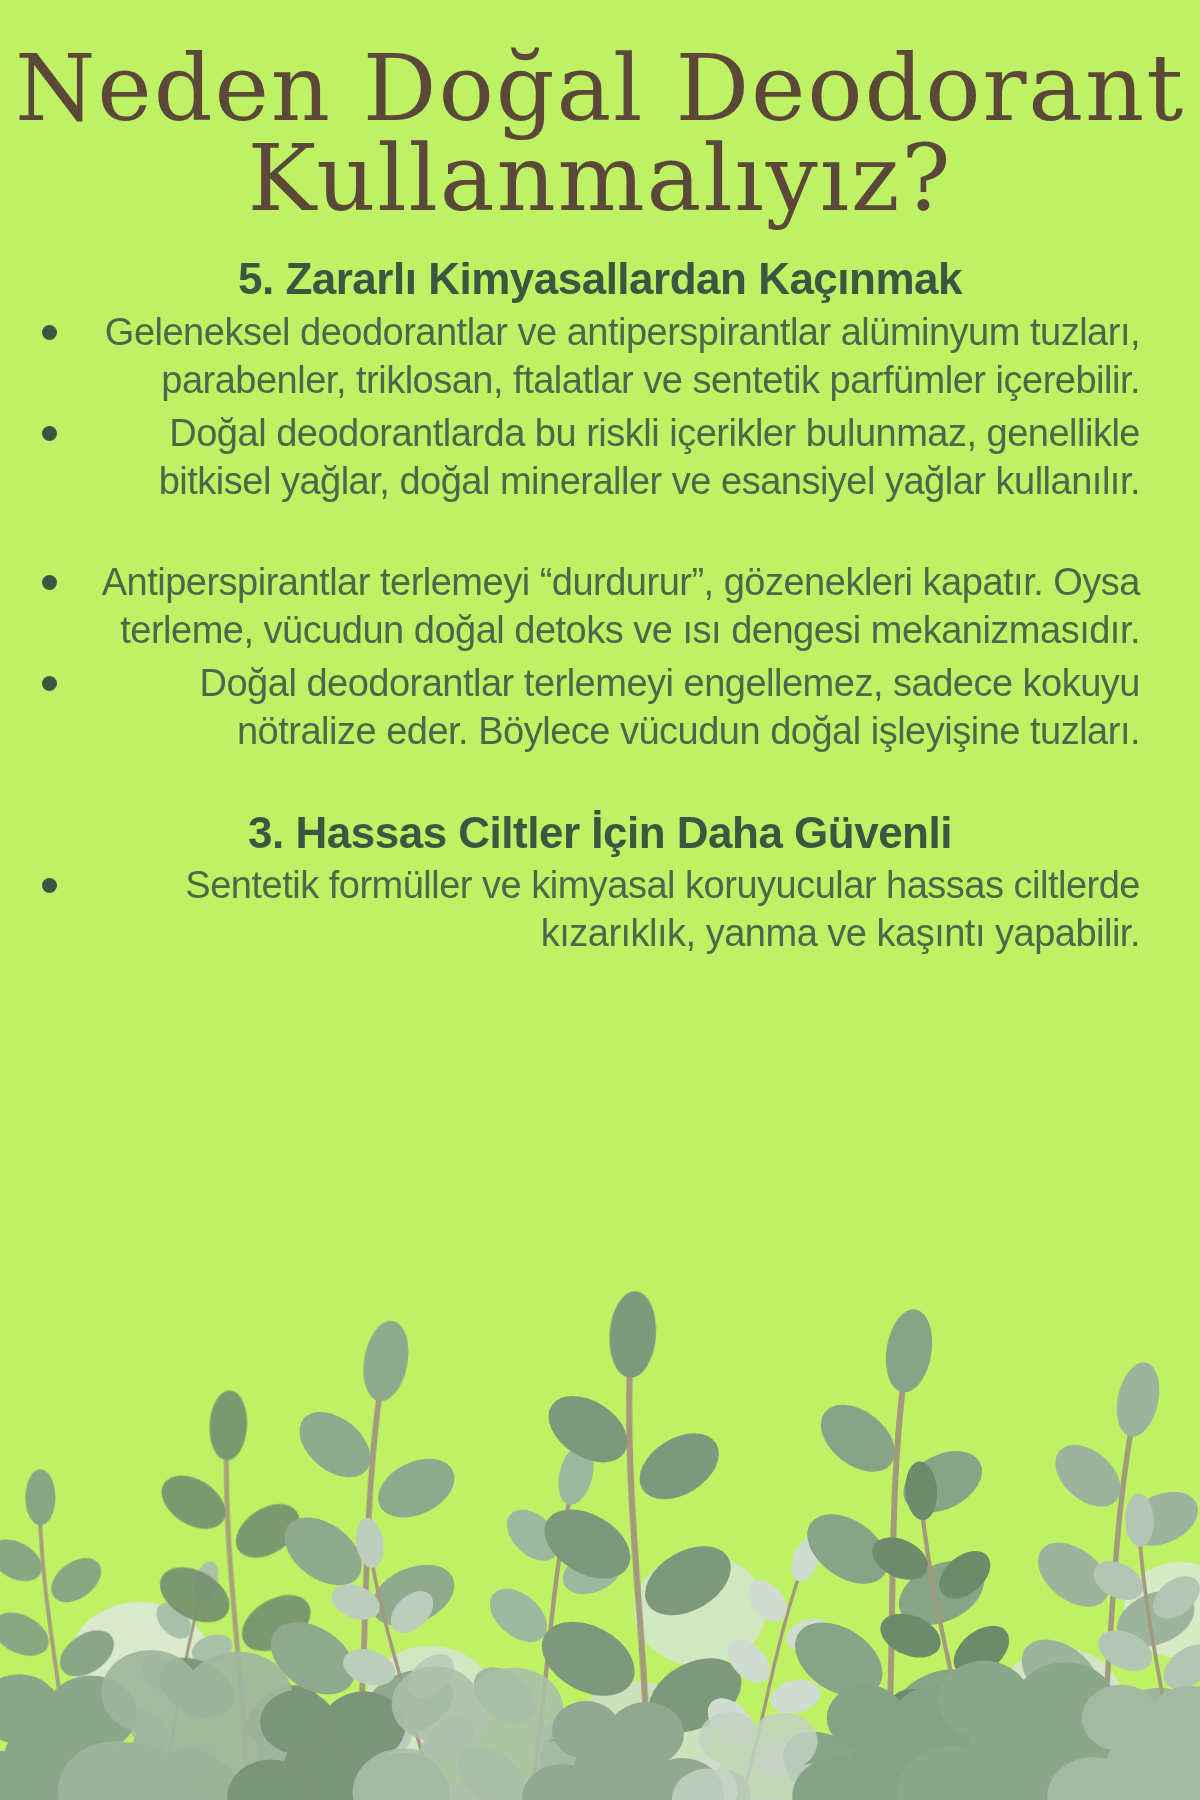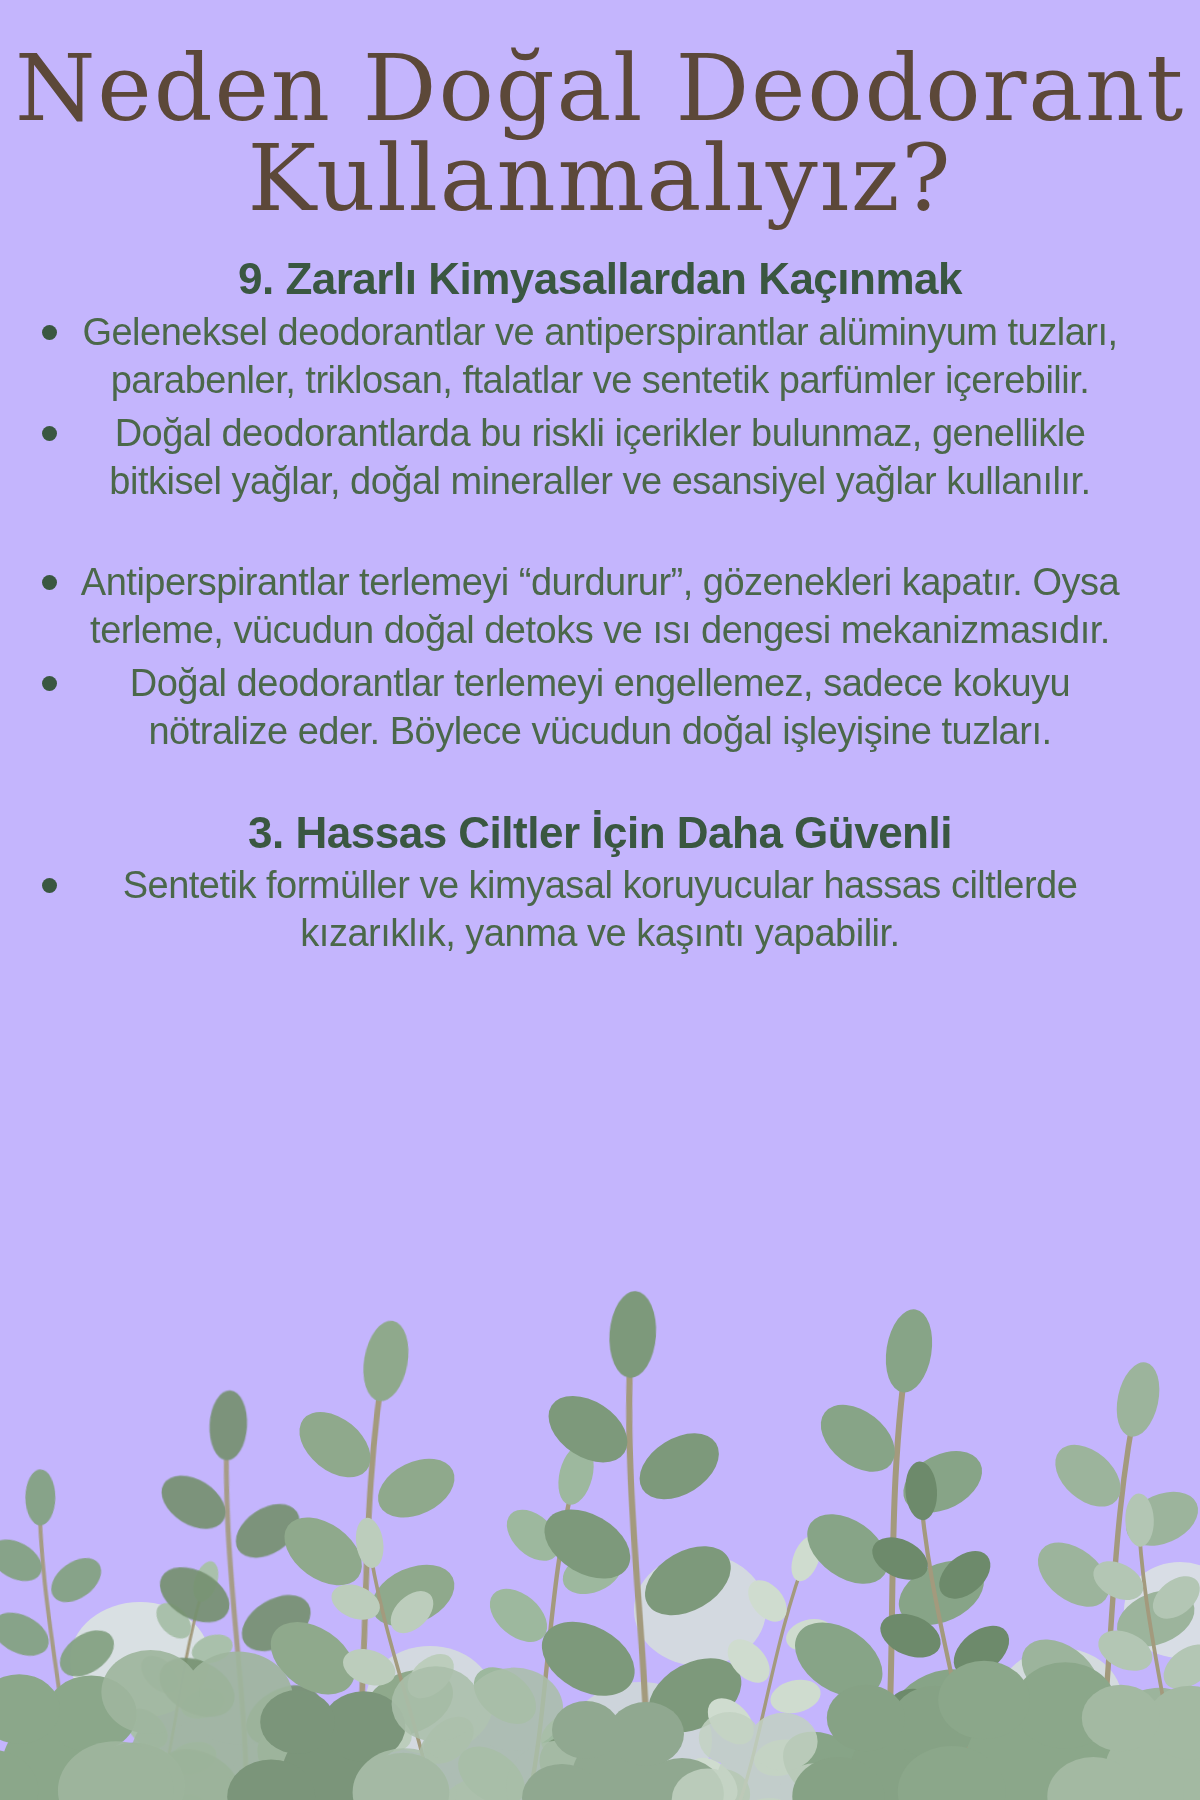--- a/index.html
+++ b/index.html
@@ -1,20 +1,20 @@
 <!DOCTYPE html>
 <html lang="tr"><head>
 <meta charset="utf-8">
 <style>
   html,body{margin:0;padding:0;background:#ffffff;}
   .poster{
     position:relative;
     width:1200px;height:1800px;
     margin:0 auto;
-    background:#c4b5fd;
+    background:#bef264;
     overflow:hidden;
     font-family:"Liberation Sans", sans-serif;
   }
   
   .title{
     position:relative;z-index:2;
     padding-top:44px;
     text-align:center;
     font-family:"DejaVu Serif", serif;
     font-weight:400;
@@ -34,21 +34,21 @@
     text-align:center;
     font-size:44px;
     font-weight:bold;
     letter-spacing:-0.5px;
     color:#3a5741;
     line-height:1.12;
   }
   ul.bullets{list-style:none;margin:0;padding:0;}
   ul.bullets li{
     position:relative;
-    text-align:center;
+    text-align:right;
     font-size:38px;
     line-height:1.27;
     letter-spacing:-0.5px;
     color:#4b684a;
     padding:0 60px;
     margin-bottom:5px;
   }
   .dot{
     position:absolute;
     left:42px;top:17px;
@@ -70,21 +70,21 @@
 <div class="poster">
 
   <h1 class="title">
     <span class="line">Neden Doğal Deodorant</span>
     <span class="line">Kullanmalıyız?</span>
   </h1>
 
   <div class="content">
 
     <section class="section">
-      <h2 class="section-heading">9. Zararlı Kimyasallardan Kaçınmak</h2>
+      <h2 class="section-heading">5. Zararlı Kimyasallardan Kaçınmak</h2>
       <ul class="bullets">
         <li>
           <span class="dot"></span>
           <span>Geleneksel deodorantlar ve antiperspirantlar alüminyum tuzları, parabenler, triklosan, ftalatlar ve sentetik parfümler içerebilir.</span>
         </li>
         <li>
           <span class="dot"></span>
           <span>Doğal deodorantlarda bu riskli içerikler bulunmaz, genellikle bitkisel yağlar, doğal mineraller ve esansiyel yağlar kullanılır.</span>
         </li>
       </ul>

